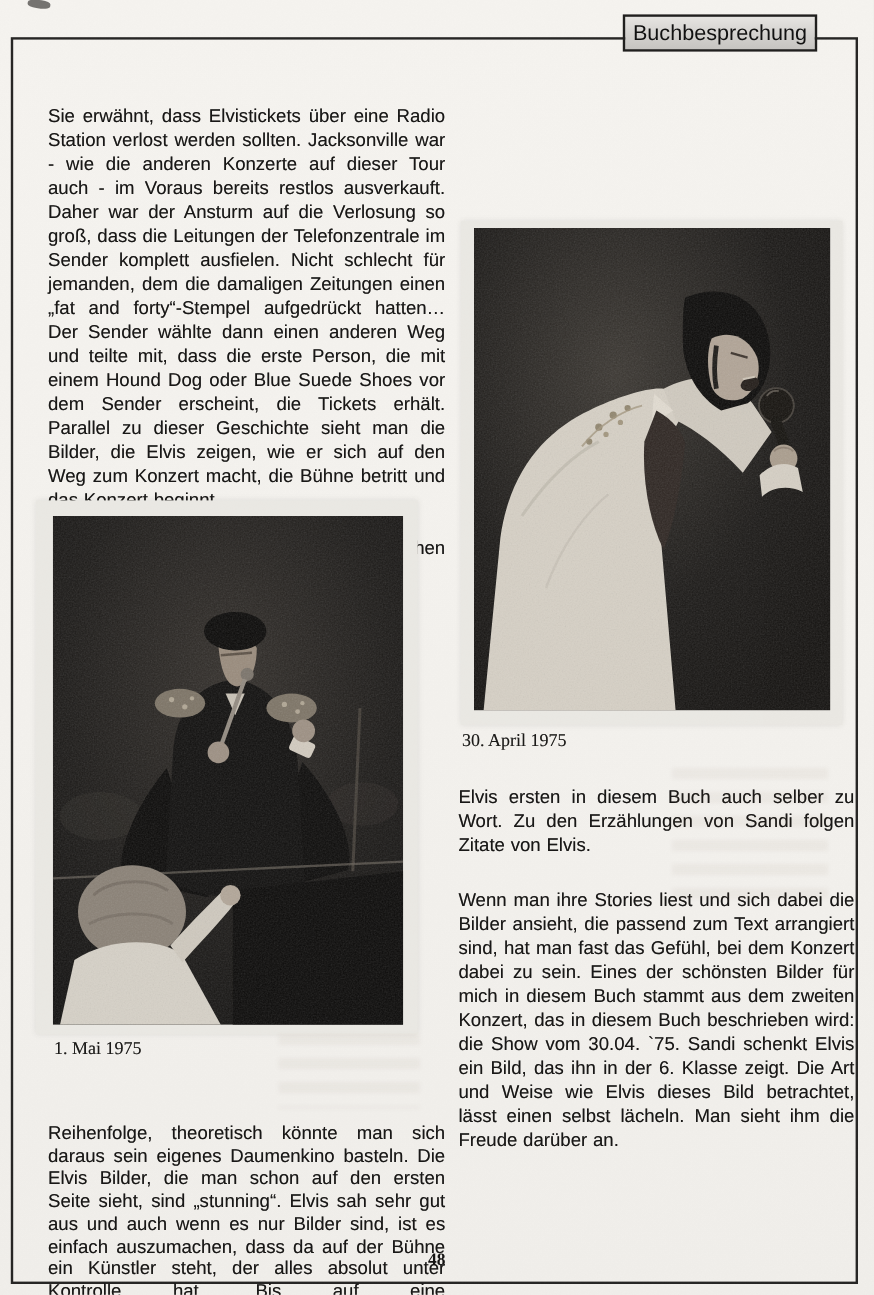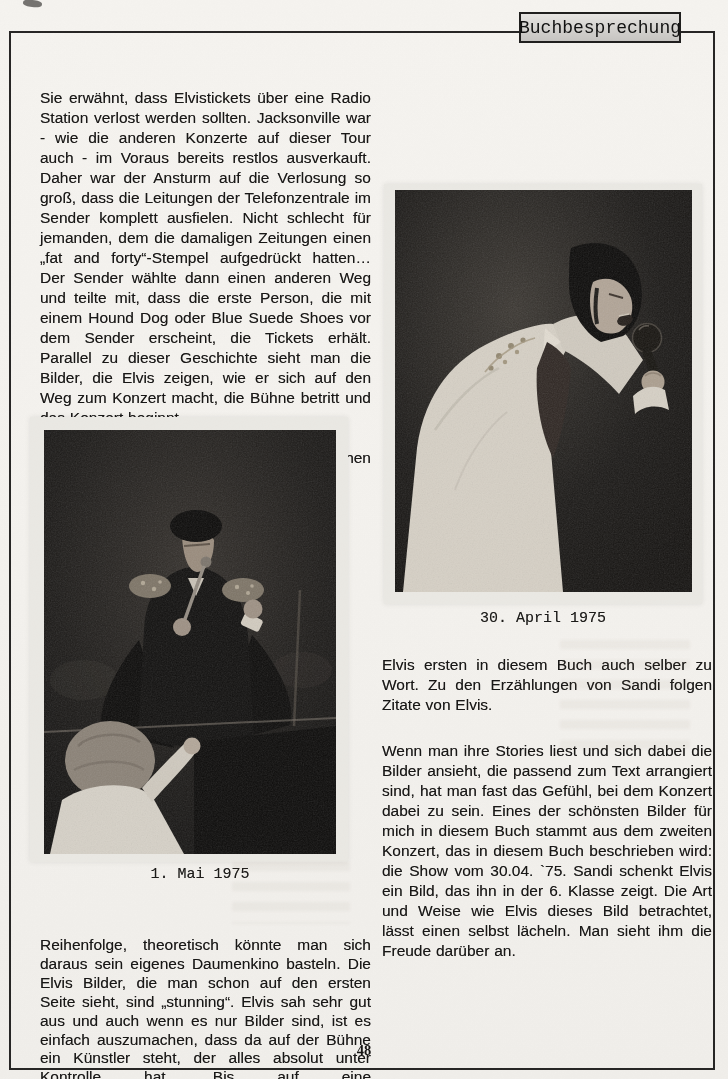--- a/index.html
+++ b/index.html
@@ -18,37 +18,37 @@
     position:absolute;left:9px;top:31px;width:702px;height:1035px;
     border:2px solid #262524;
     pointer-events:none;
   }
   
   .header-box{
     position:absolute;left:519px;top:12px;width:158px;height:27px;
     background:linear-gradient(180deg,#e6e4e1 0%,#d3d1ce 55%,#c6c4c1 100%);
     border:2px solid #201f1e;
     display:flex;align-items:center;justify-content:center;
-    font-family:Liberation Mono, monospace;font-size:18px;color:#111;
+    font-family:Liberation Sans, sans-serif;font-size:18px;color:#111;
     z-index:5;
   }
   .para{
     position:absolute;width:331px;
     font-size:15.5px;line-height:20px;
     text-align:justify;word-spacing:0.5px;
     text-shadow:0 0 0.4px rgba(25,24,22,0.5);
     hyphens:none;
   }
   .stretch{text-align-last:justify;}
   .col-left{left:40px;margin-top:39px;}
   .col-right{left:382px;width:330px;}
   .caption{
     position:absolute;
-    font-family:Liberation Mono, monospace;font-size:15px;color:#1b1a18;
-    text-align:center;
+    font-family:Liberation Serif, serif;font-size:15px;color:#1b1a18;
+    text-align:left;
     text-shadow:0 0 0.4px rgba(25,24,22,0.45);
   }
   .mat{
     position:absolute;background:#eae8e3;
     box-shadow:0 0 5px rgba(60,55,45,0.10);
   }
   .photo{position:absolute;display:block;}
   .pagenum{
     position:absolute;left:0;top:1042px;width:728px;
     text-align:center;

